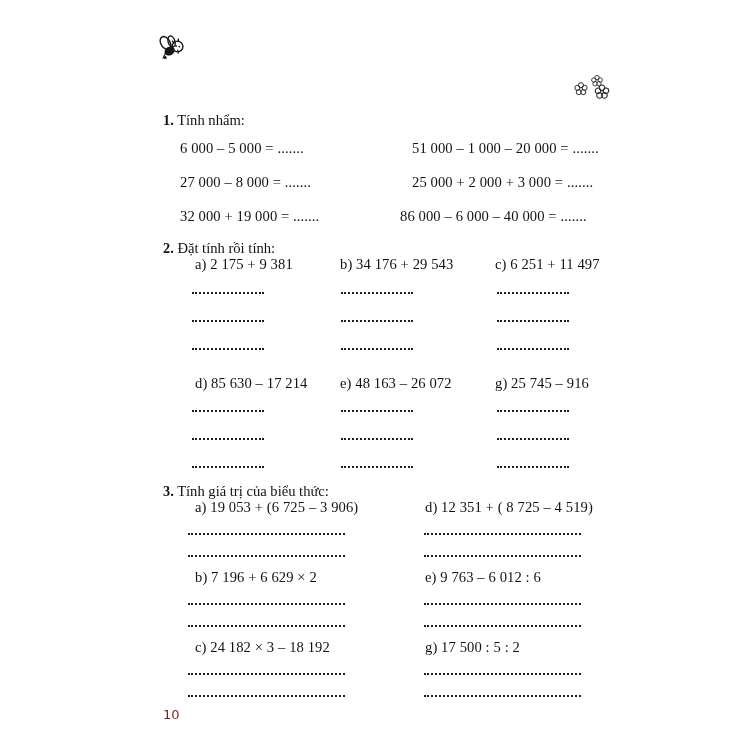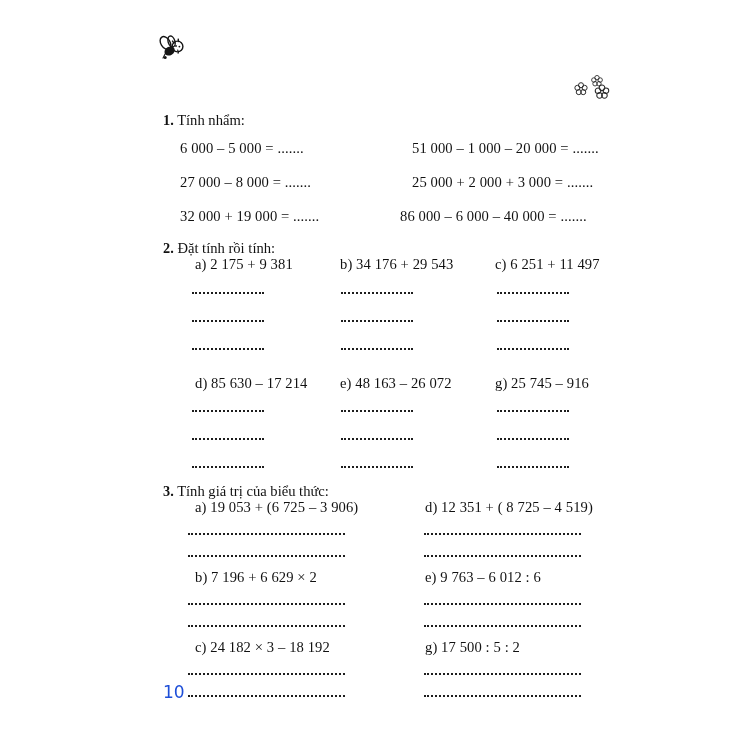--- a/index.html
+++ b/index.html
@@ -97,24 +97,24 @@
 
   .dots {
     position: absolute;
     border-bottom: 2.1px dotted #1d1d1d;
     height: 0;
   }
 
   .page-num {
     position: absolute;
     left: 163px;
-    top: 682px;
+    top: 707px;
     font-family: "DejaVu Sans", "Liberation Sans", sans-serif;
-    font-size: 17px;
-    color: #1d4ed8;
+    font-size: 13px;
+    color: #7f1d1d;
   }
 </style>
 </head>
 <body>
 
 <div class="page">
 
   <div class="title-zone">
 
     <svg class="bee" viewBox="0 0 40 34">

